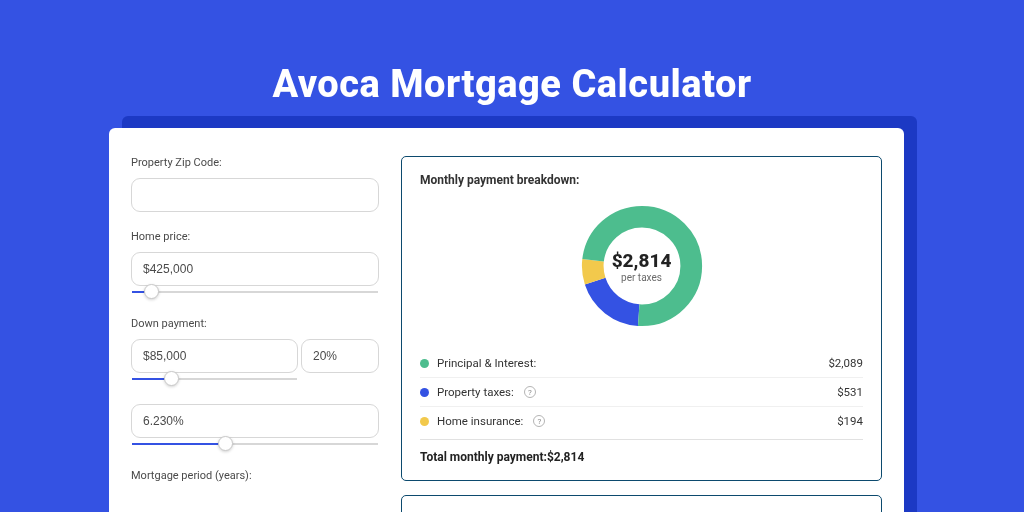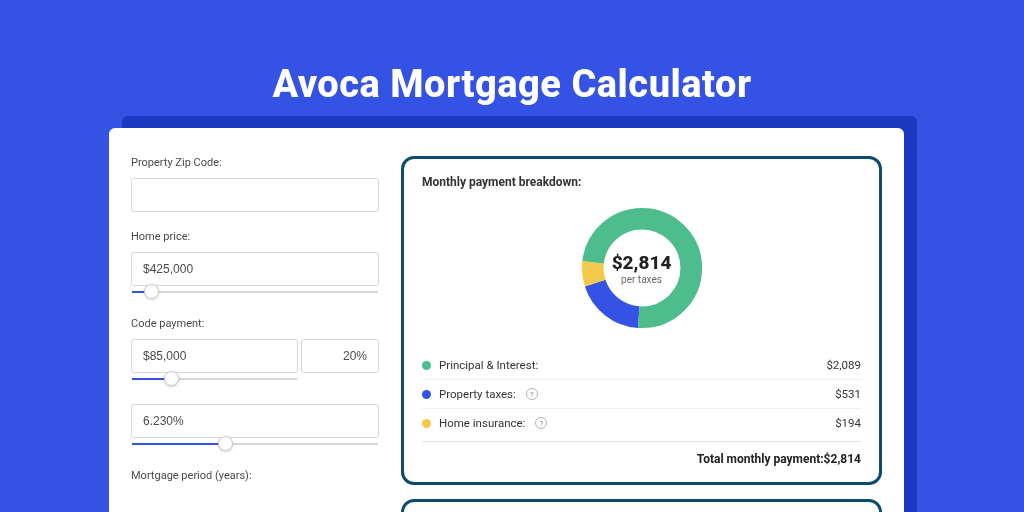--- a/index.html
+++ b/index.html
@@ -5,43 +5,43 @@
   * { box-sizing: border-box; margin: 0; padding: 0; }
   html, body { width: 1024px; height: 512px; overflow: hidden; font-family: -apple-system, BlinkMacSystemFont, "Segoe UI", Roboto, Helvetica, Arial, sans-serif; }
   body { background: #3452e3; }
   .outer { width: 1024px; height: 364px; position: relative; }
   .title { width: 100%; text-align: center; padding-top: 62px; font-size: 38px; font-weight: 800; color: #ffffff; letter-spacing: 0.5px; }
   .shadow { position: absolute; left: 122px; top: 116px; width: 795px; height: 396px; background: #1c39c4; border-top-left-radius: 6px; border-top-right-radius: 6px; }
   .panel { position: absolute; left: 109px; top: 128px; width: 795px; height: 384px; background: #ffffff; border-top-left-radius: 6px; border-top-right-radius: 6px; padding: 28px 22px 16px 22px; display: flex; gap: 22px; }
   .left { width: 248px; flex: 0 0 248px; }
   .right { flex: 1; }
   .field-label { font-size: 11px; color: #4a4a4a; margin-bottom: 9px; }
-  .input { width: 100%; height: 34px; border: 1px solid #d7d7d7; border-radius: 3px; background: #fff; font-size: 12px; color: #4a4a4a; padding: 0 11px; }
+  .input { width: 100%; height: 34px; border: 1px solid #d7d7d7; border-radius: 9px; background: #fff; font-size: 12px; color: #4a4a4a; padding: 0 11px; }
   .block { margin-bottom: 18px; }
   .slider-wrap { position: relative; height: 10px; margin-top: 3px; }
   .slider-track { position: absolute; top: 2px; left: 1px; right: 1px; height: 2px; background: #d7d7d7; }
   .slider-fill { position: absolute; top: 2px; left: 1px; height: 2px; background: #3452e3; }
   .slider-thumb { position: absolute; top: -5px; width: 15px; height: 15px; background: #fff; border: 1px solid #c9c9c9; border-radius: 50%; box-shadow: 0 1px 3px rgba(0,0,0,0.18); }
   .down-row { display: flex; gap: 3px; }
   .down-amount { flex: 1; position: relative; }
-  .down-pct { width: 78px; text-align: right; }
-  .card { border: 3px solid #0c4a6e; border-radius: 13px; padding: 16px 18px; margin-bottom: 14px; background: #fff; }
+  .down-pct { width: 78px; }
+  .card { border: 1px solid #0c4a6e; border-radius: 5px; padding: 16px 18px; margin-bottom: 14px; background: #fff; }
   .card-title { font-size: 12px; font-weight: 700; color: #333; margin-bottom: 14px; }
   .donut-wrap { display: flex; justify-content: center; margin-bottom: 18px; }
   .donut { width: 130px; height: 130px; position: relative; }
   .donut svg { width: 130px; height: 130px; display: block; }
   .donut-center { position: absolute; inset: 0; display: flex; flex-direction: column; align-items: center; justify-content: center; }
   .donut-amount { font-size: 19px; font-weight: 800; color: #222; }
   .donut-sub { font-size: 10px; color: #6a6a6a; }
   .legend-row { display: flex; align-items: center; justify-content: space-between; font-size: 11.5px; color: #333; padding: 7px 0; border-top: 1px solid #f0f0f0; }
   .legend-row:first-of-type { border-top: none; }
   .legend-left { display: flex; align-items: center; gap: 8px; }
   .dot { width: 9px; height: 9px; border-radius: 50%; display: inline-block; }
   .help { width: 12px; height: 12px; border: 1px solid #b5b5b5; border-radius: 50%; display: inline-flex; align-items: center; justify-content: center; font-size: 8px; color: #8a8a8a; margin-left: 2px; }
-  .total-row { display: flex; align-items: center; justify-content: flex-end; font-size: 12px; font-weight: 700; color: #222; padding-top: 10px; border-top: 1px solid #e1e1e1; margin-top: 4px; }
+  .total-row { display: flex; align-items: center; justify-content: flex-start; font-size: 12px; font-weight: 700; color: #222; padding-top: 10px; border-top: 1px solid #e1e1e1; margin-top: 4px; }
 </style>
 </head>
 <body>
 
 <div class="outer">
 
   <h1 class="title">Avoca Mortgage Calculator</h1>
 
   <div class="shadow"></div>
 
@@ -58,21 +58,21 @@
         <div class="field-label">Home price:</div>
         <input class="input" value="$425,000" style="">
         <div class="slider-wrap">
           <div class="slider-track"></div>
           <div class="slider-fill" id="hp-fill" style="width: 8%;"></div>
           <div class="slider-thumb" id="hp-thumb" style="left: calc(8% - 7px);"></div>
         </div>
       </div>
 
       <div class="block">
-        <div class="field-label">Code payment:</div>
+        <div class="field-label">Down payment:</div>
         <div class="down-row">
           <div class="down-amount">
             <input class="input" value="$85,000" style="">
             <div class="slider-wrap">
               <div class="slider-track"></div>
               <div class="slider-fill" id="dp-fill" style="width: 24%;"></div>
               <div class="slider-thumb" id="dp-thumb" style="left: calc(24% - 7px);"></div>
             </div>
           </div>
           <input class="input down-pct" value="20%" style="">

